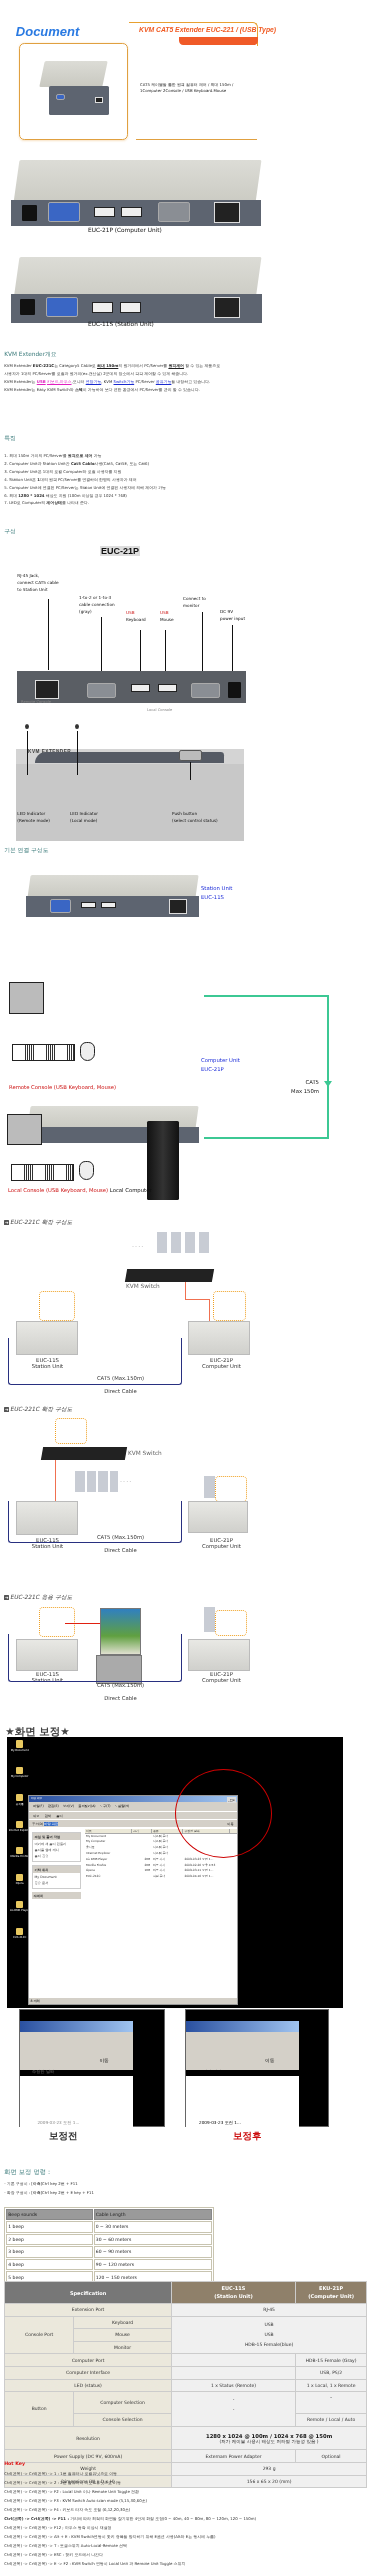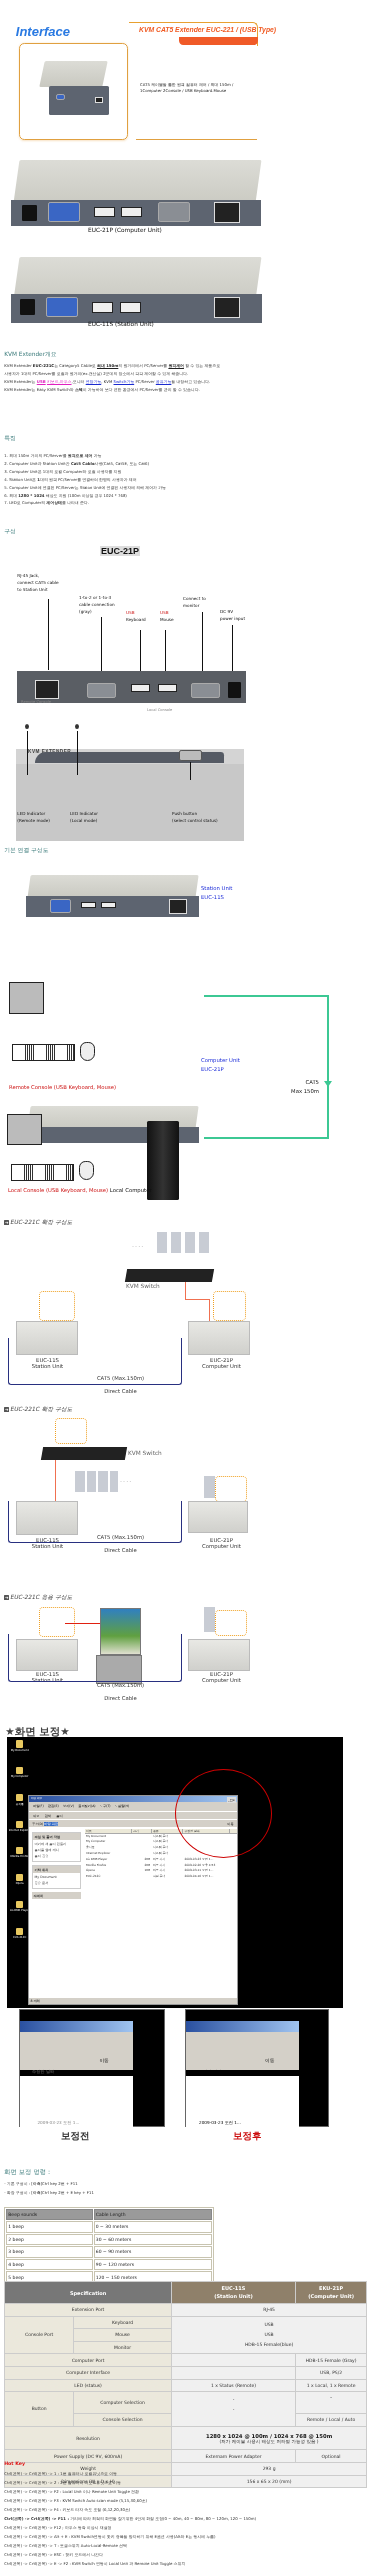--- a/index.html
+++ b/index.html
@@ -63,21 +63,21 @@
   .spec-table th.unit { background: #8f806a; line-height: 7.4px; }
   .spec-table td { height: 12.6px; border: 0.5px solid #ccc; background: #f0f0f0; }
   .spec-table td.lab { background: #ebe8dc; }
   
   .hotkey-head { left: 4.2px; top: 2461px; font-size: 4.7px; font-weight: bold; color: #e01010; }
   .hotkeys { left: 4.2px; top: 2469px; font-size: 3.9px; line-height: 9px; color: #333; width: 362px; }
 </style>
 </head>
 <body>
 
-<div class="abs brand">Interface</div>
+<div class="abs brand">Document</div>
 <div class="abs title-box"></div>
 <div class="abs title-text">KVM CAT5 Extender EUC-221 / (USB Type)</div>
 <div class="abs orange-bar"></div>
 
 <div class="abs product-frame">
   <div class="abs device" style="left:22px;top:17.3px;width:63px;height:26px;transform:skewX(-12deg);"></div>
   <div class="abs device-front" style="left:29px;top:42px;width:60px;height:29px;border-radius:1.6px;"></div>
   <div class="abs port-rj45" style="left:75px;top:53px;width:7.4px;height:6.3px;"></div>
   <div class="abs port-vga-blue" style="left:36px;top:50px;width:8.4px;height:6.3px;"></div>
 </div>
@@ -448,21 +448,21 @@
   <div class="abs" style="left:17px;top:110px;font-size:4.2px;color:#888;">2009-03-23 오전 1...</div>
 </div>
 <div class="abs black-screen" style="left:185px;top:2009px;width:144px;height:118px;border:0.5px solid #666;">
   <div class="abs xp-title" style="left:0;top:10.5px;width:113px;height:11.6px;"></div>
   <div class="abs xp-bar" style="left:0;top:22px;width:113px;height:38px;"></div>
   <div class="abs" style="left:79px;top:47px;font-size:4.7px;color:#000;">이동</div>
   <div class="abs" style="left:13px;top:59px;font-size:4.2px;color:#000;">수정한 날짜</div>
   <div class="abs" style="left:0;top:66px;width:113px;height:53px;background:#fff;"></div>
   <div class="abs" style="left:13px;top:110px;font-size:4.2px;color:#000;">2009-03-23 오전 1...</div>
 </div>
-<div class="abs before-after" style="left:61px;top:2130px;color:#333;">보정전</div>
+<div class="abs before-after" style="left:49px;top:2130px;color:#333;">보정전</div>
 <div class="abs before-after" style="left:233px;top:2130px;color:#cc1010;">보정후</div>
 
 <div class="abs cmd-head">화면 보정 명령 :</div>
 <div class="abs cmd" style="top:2181px;">- 기본 구성시 : [좌측]Ctrl key 2번 + F11</div>
 <div class="abs cmd" style="top:2190px;">- 확장 구성시 : [좌측]Ctrl key 2번 + E key + F11</div>
 
 <table class="abs beep-table">
   <thead>
     <tr>
       <th>Beep sounds</th>

